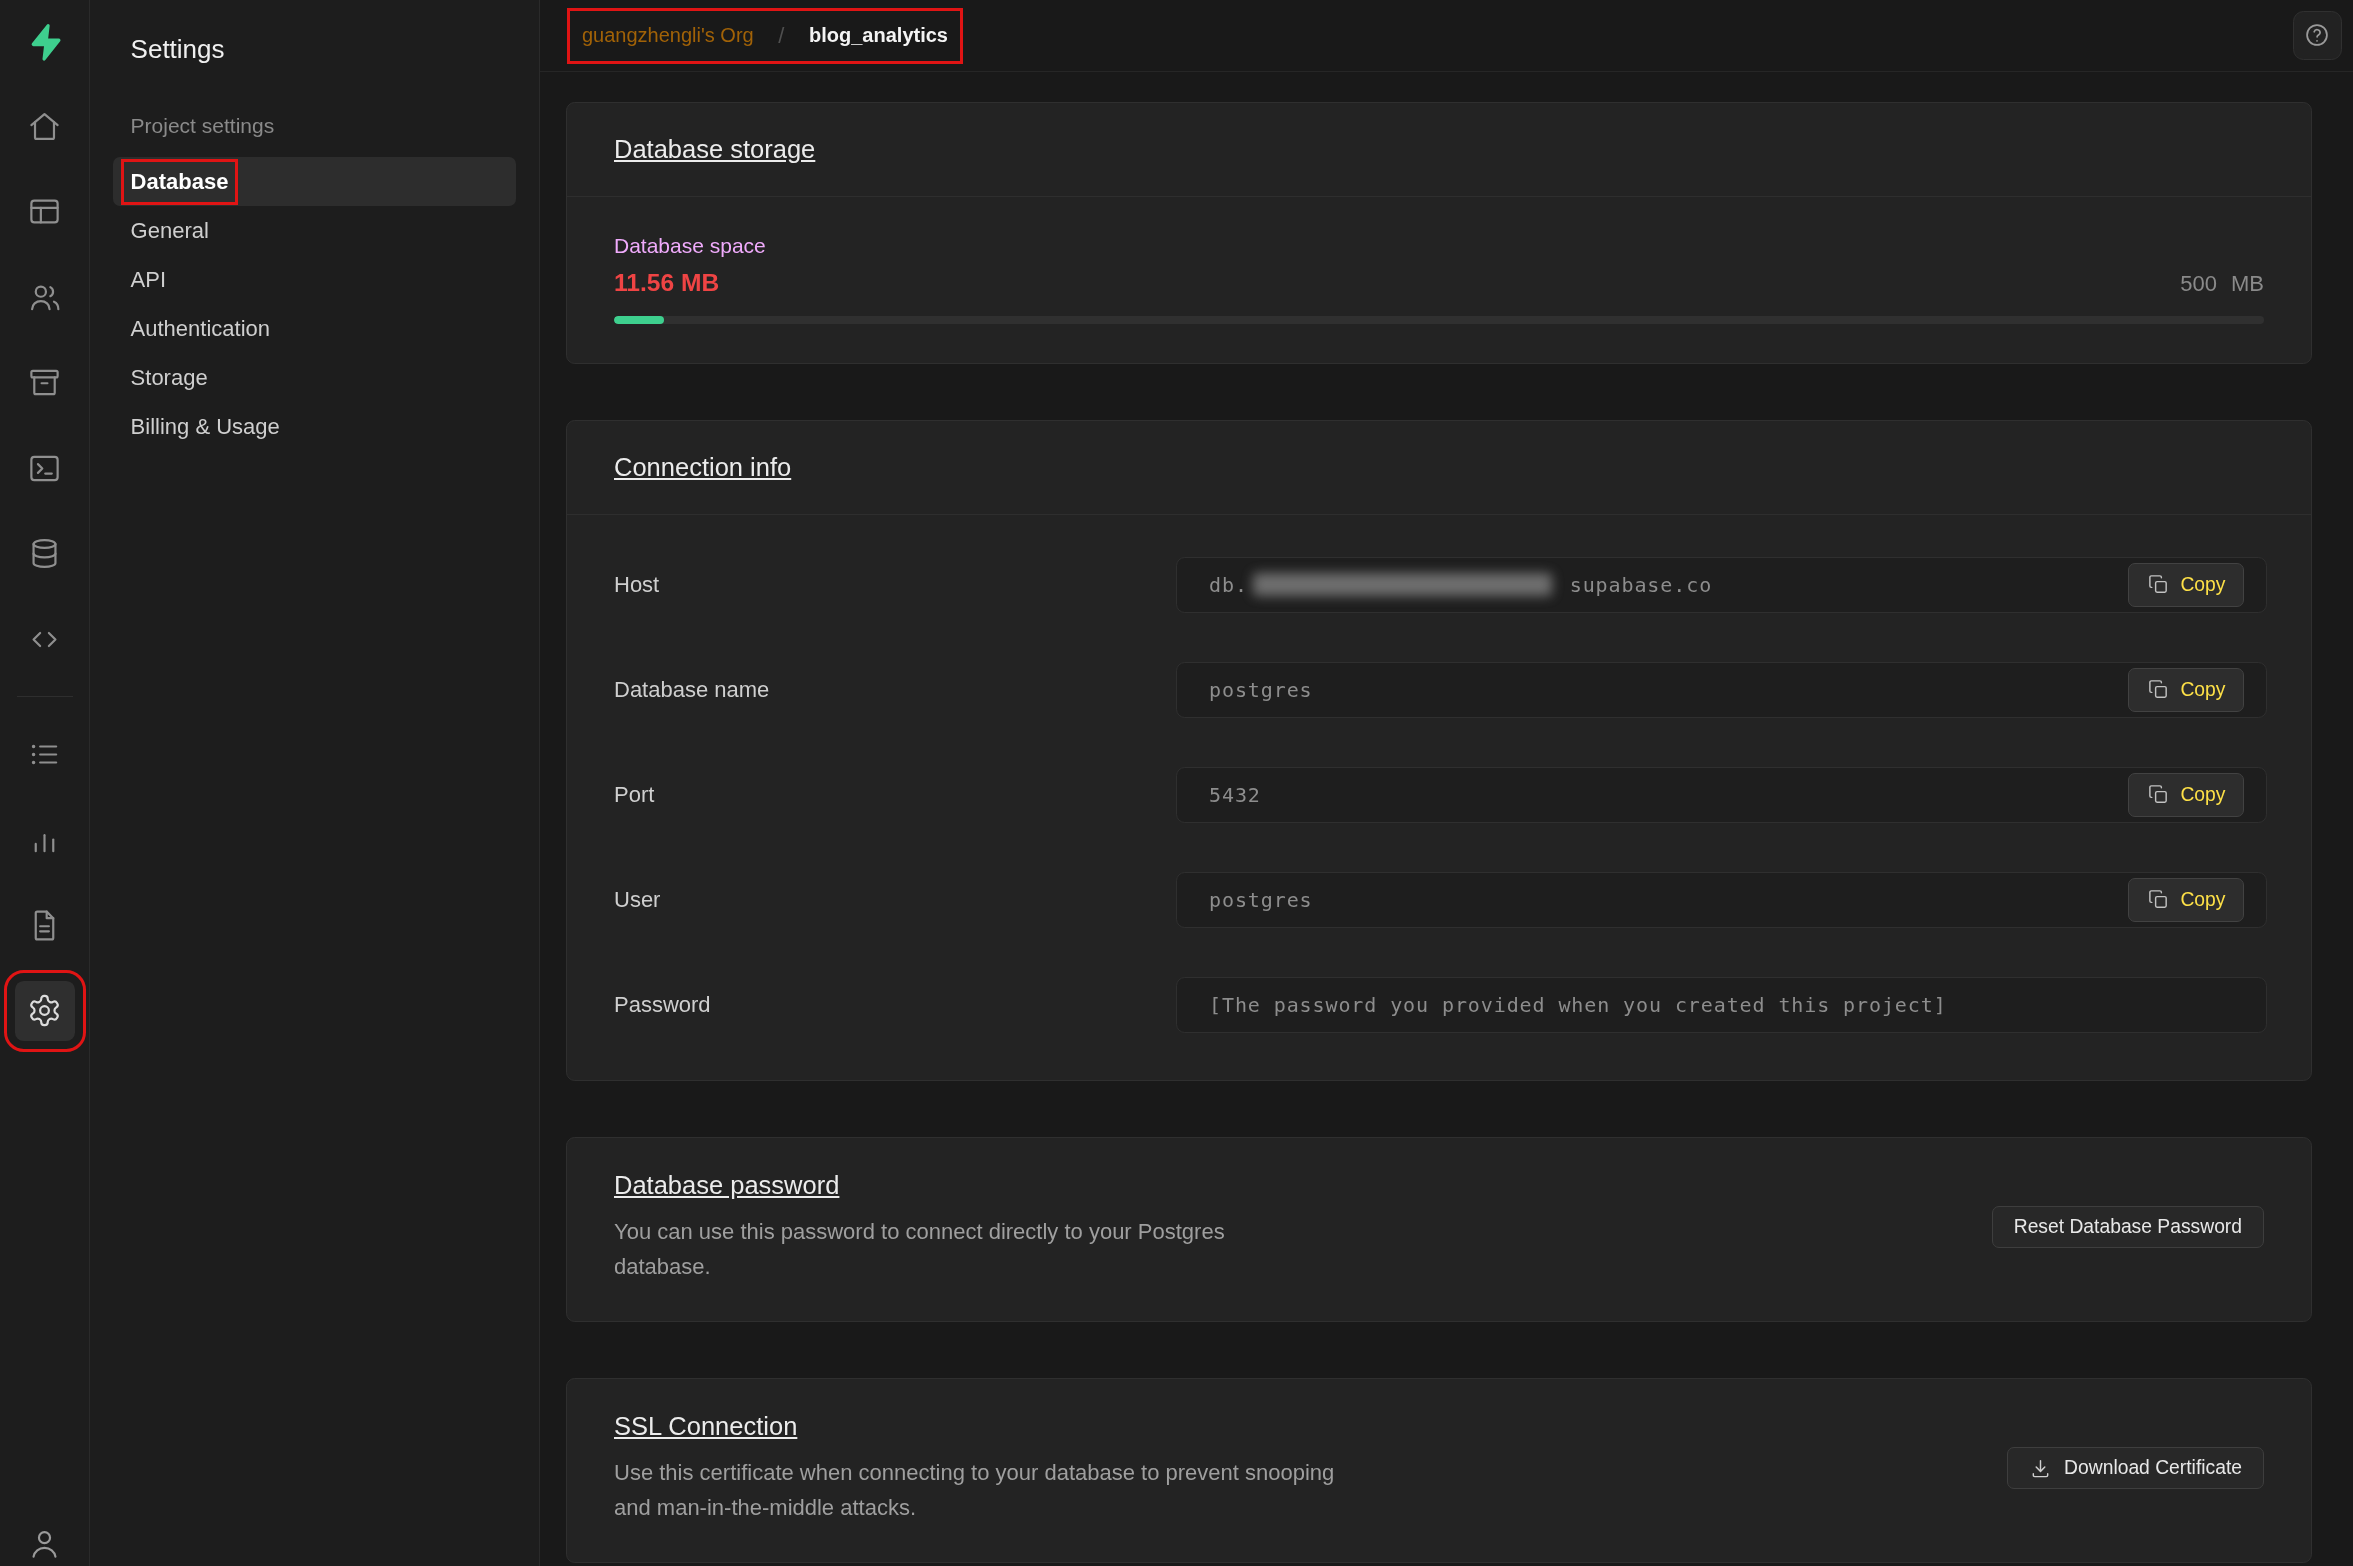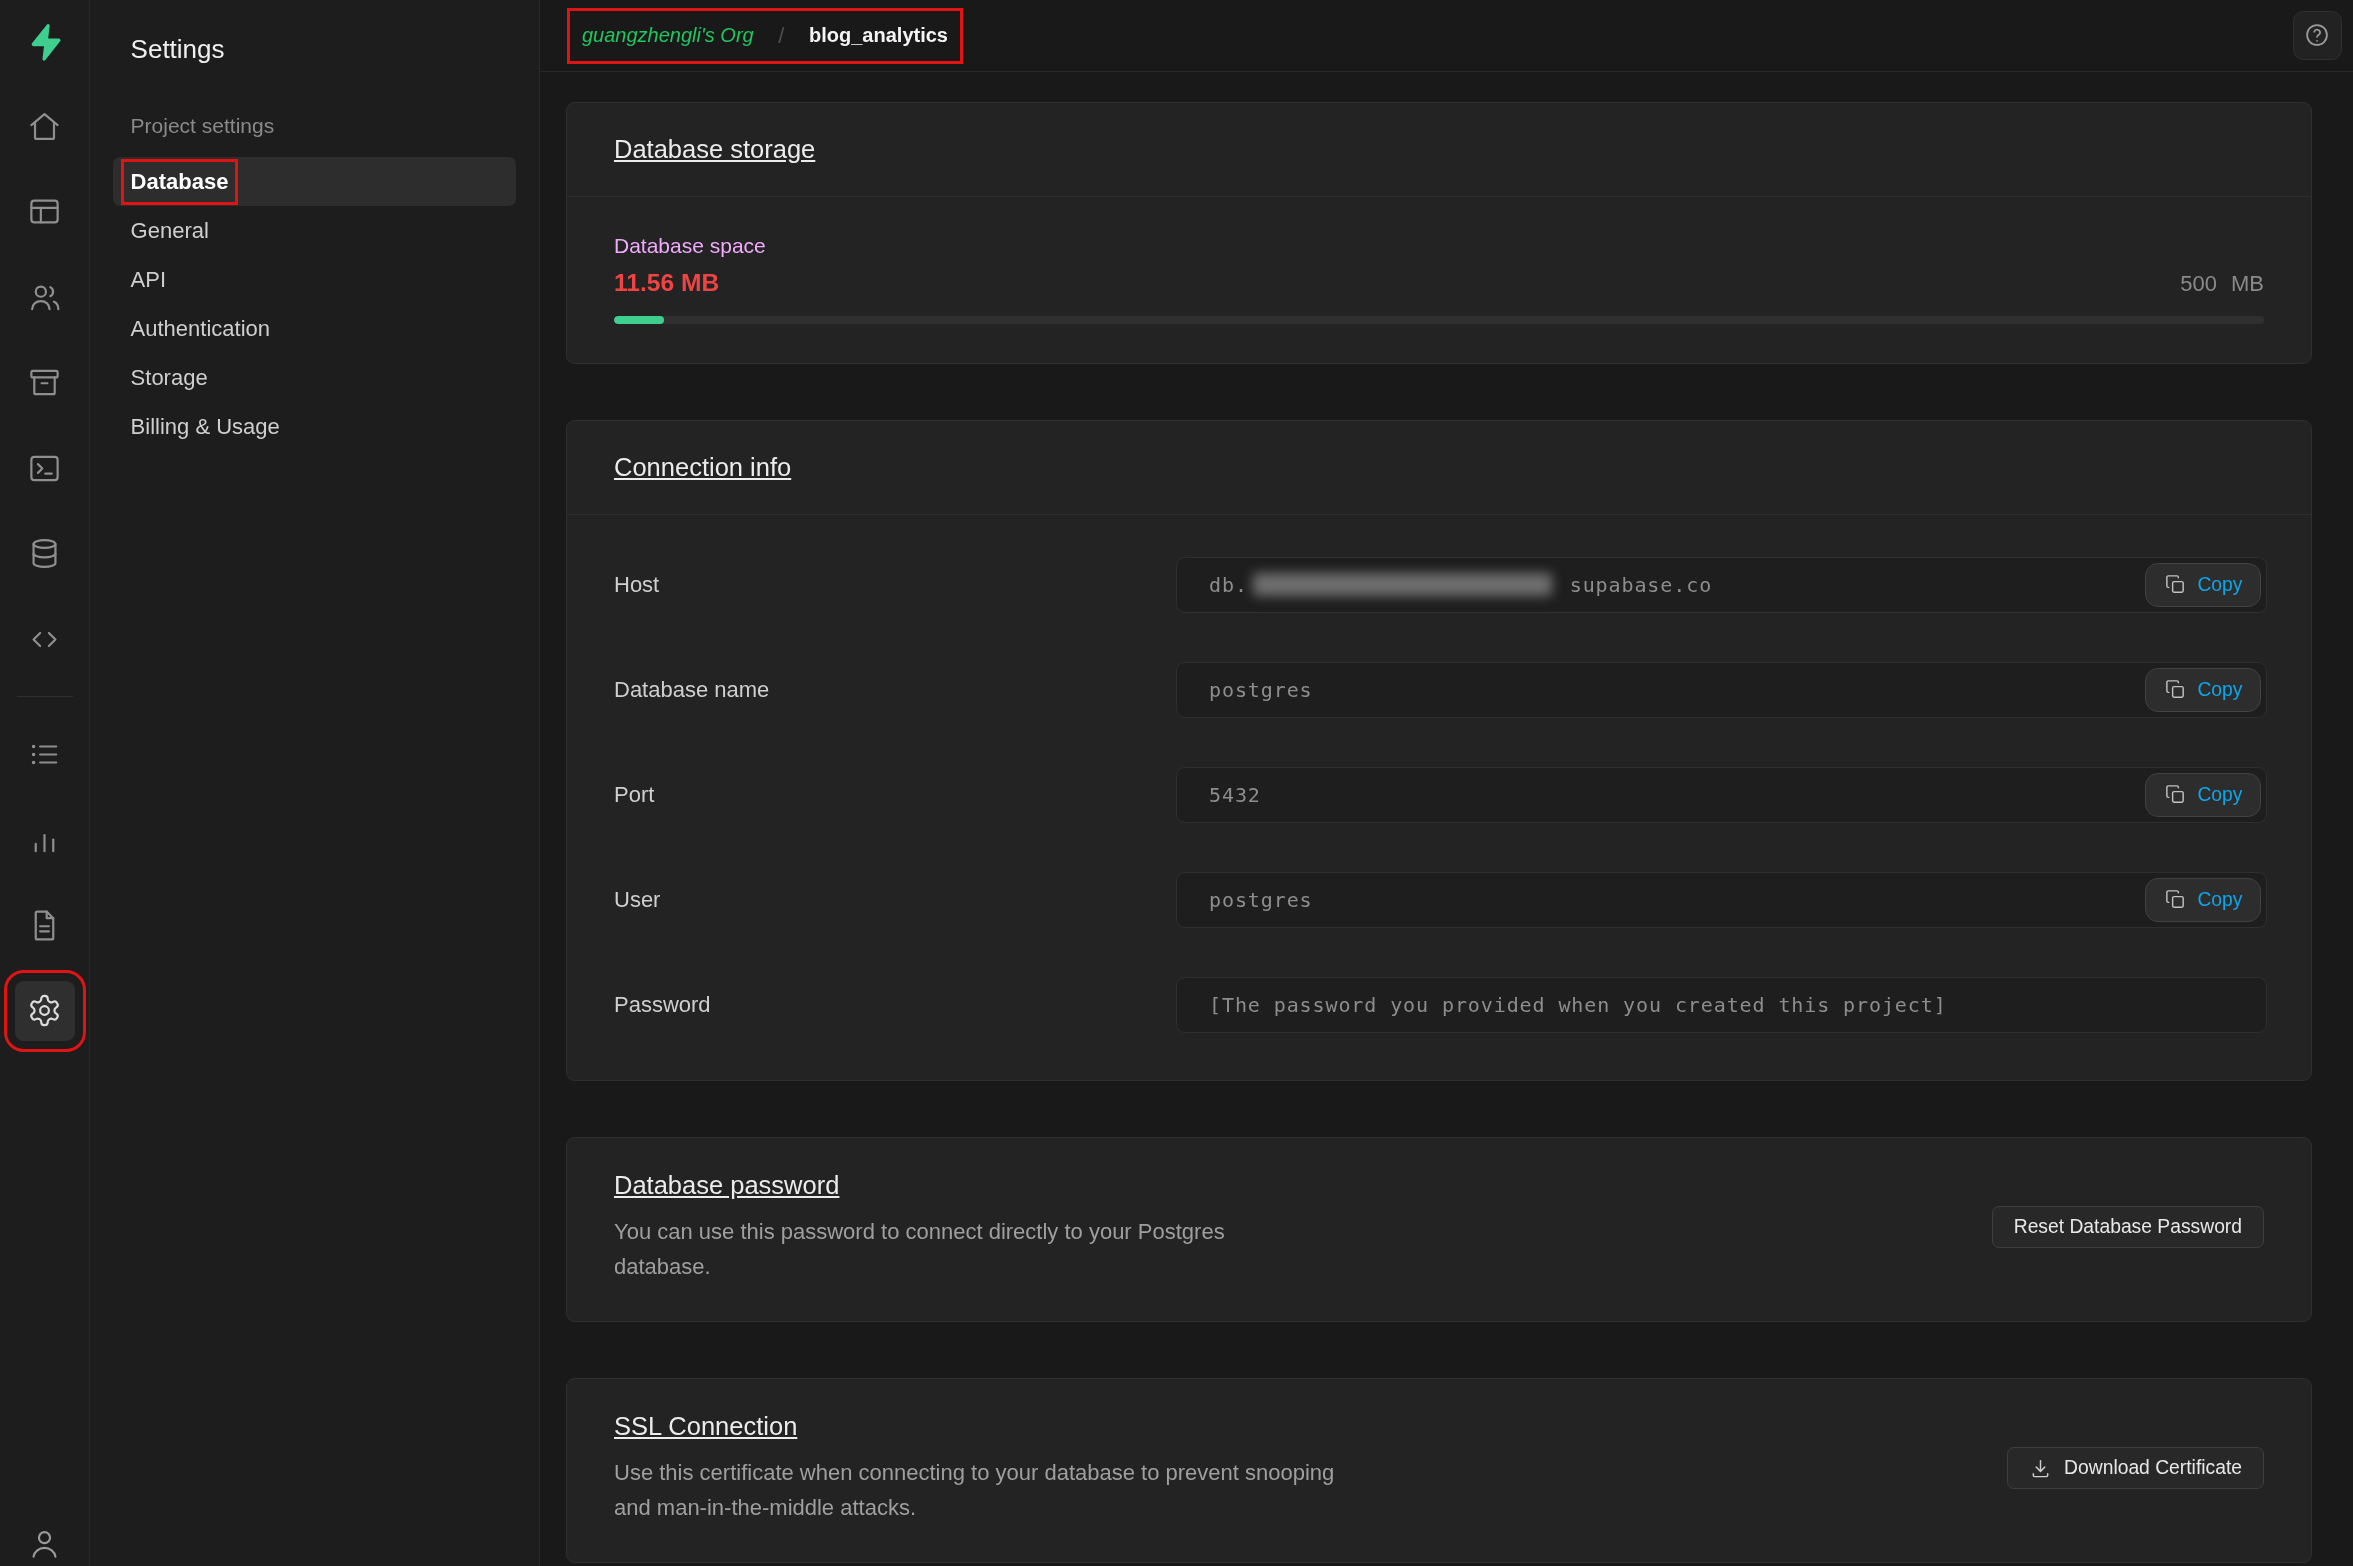--- a/index.html
+++ b/index.html
@@ -41,21 +41,21 @@
     font-size:22px;color:#cfcfcf;cursor:pointer;}
   .side-item.active{background:#2d2d2d;color:#ffffff;font-weight:700;}
   .side-item .label-annotated{outline:3.5px solid var(--annotation);outline-offset:7px;}
 
   
   .main{flex:1;display:flex;flex-direction:column;min-width:0;background:var(--bg-page);}
   .topbar{height:72px;border-bottom:0.9px solid #262626;display:flex;align-items:center;
     padding:0 21px 0 42px;position:relative;flex-shrink:0;}
   .breadcrumb{display:flex;align-items:center;gap:24.6px;font-size:20px;
     outline:3.5px solid var(--annotation);outline-offset:12.3px;}
-  .crumb-org{color:#22c55e;font-weight:500;cursor:pointer;font-style:italic;}
+  .crumb-org{color:#a16207;font-weight:500;cursor:pointer;}
   .crumb-sep{color:#4f4f4f;font-size:22px;}
   .crumb-project{color:#f4f4f4;font-weight:700;cursor:pointer;}
   .help-btn{position:absolute;right:12.3px;top:10.5px;width:49px;height:49px;border:0.9px solid #303030;
     background:#222;border-radius:10.5px;display:flex;align-items:center;justify-content:center;
     color:#9a9a9a;cursor:pointer;}
   .help-btn svg{width:28px;height:28px;}
 
   .content{flex:1;overflow:hidden;padding:30px 42px 0 26px;}
 
   .card{background:var(--bg-card);border:0.9px solid var(--border-card);border-radius:8.8px;margin-bottom:56px;}
@@ -76,23 +76,23 @@
   .conn-row{display:flex;align-items:center;margin-bottom:49px;}
   .conn-row:last-child{margin-bottom:0;}
   .conn-label{width:562px;flex-shrink:0;font-size:22px;color:#cfcfcf;}
   .conn-field{flex:1;position:relative;height:56px;background:#1e1e1e;border:0.9px solid #2f2f2f;
     border-radius:8.8px;display:flex;align-items:center;padding:0 149px 0 32px;
     font-family:"DejaVu Sans Mono",monospace;font-size:20px;color:#8d8d8d;letter-spacing:0.9px;
     white-space:nowrap;overflow:hidden;cursor:text;}
   .conn-field.no-btn{padding-right:32px;}
   .blur-chunk{display:inline-block;width:299px;height:23px;border-radius:3.5px;background:#8a8a8a;
     opacity:.75;filter:blur(6.1px);margin:0 17.6px 0 5.3px;flex-shrink:0;}
-  .copy-btn{position:absolute;right:5px;top:50%;transform:translateY(-50%);height:44px;padding:0 17.6px;
-    display:flex;align-items:center;gap:10.5px;background:#2d2d2d;border:0.9px solid #424242;border-radius:13px;
-    color:#0ea5e9;font-family:"Liberation Sans",sans-serif;font-size:19.3px;letter-spacing:0;cursor:pointer;}
+  .copy-btn{position:absolute;right:22px;top:50%;transform:translateY(-50%);height:44px;padding:0 17.6px;
+    display:flex;align-items:center;gap:10.5px;background:#2d2d2d;border:0.9px solid #424242;border-radius:7px;
+    color:#fde047;font-family:"Liberation Sans",sans-serif;font-size:19.3px;letter-spacing:0;cursor:pointer;}
   .copy-btn svg{width:23px;height:23px;color:#c2c2c2;}
 
   
   .action-body{display:flex;align-items:center;justify-content:space-between;padding:33px 47px 37px;}
   .action-text .card-title{margin-bottom:14px;}
   .action-desc{font-size:22px;color:#9f9f9f;line-height:35px;}
   .desc-w1{max-width:703px;}
   .desc-w2{max-width:729px;}
   .action-btn{height:42px;padding:0 21px;display:flex;align-items:center;gap:12.3px;background:#282828;
     border:0.9px solid #3e3e3e;border-radius:7px;color:#e8e8e8;font-size:19.3px;cursor:pointer;flex-shrink:0;}

